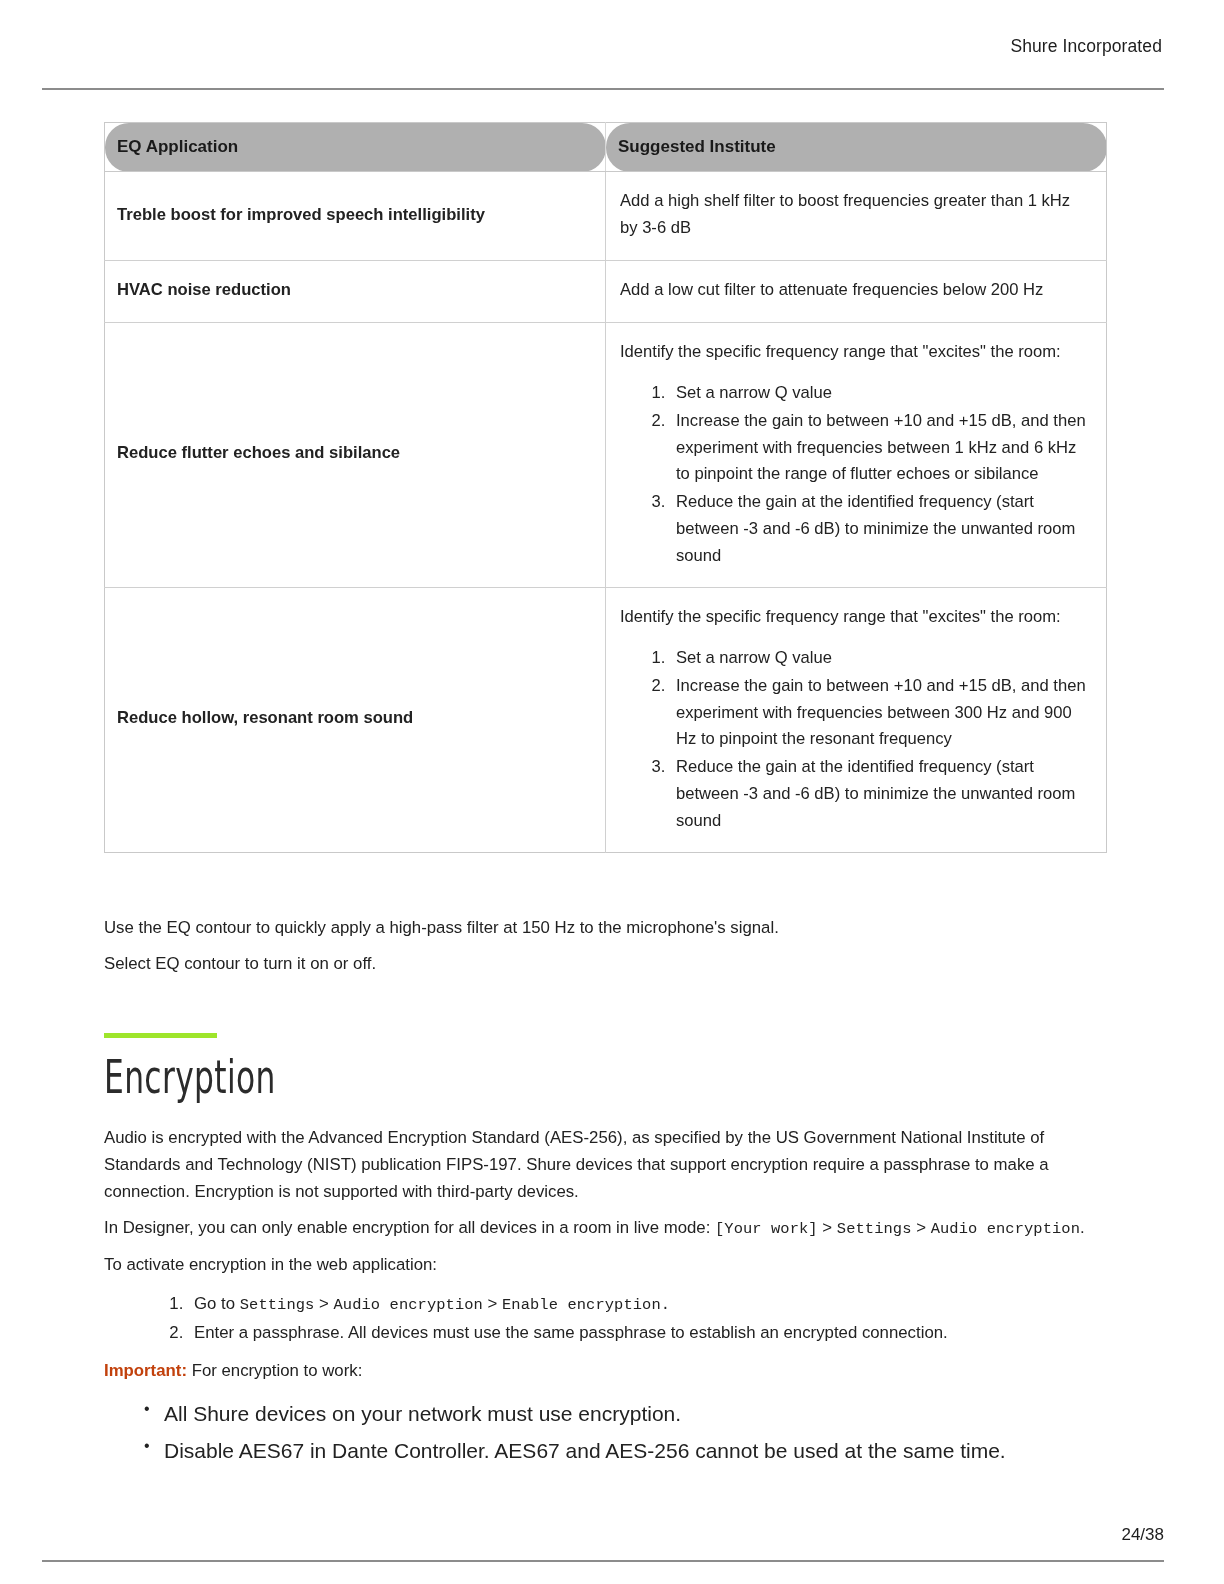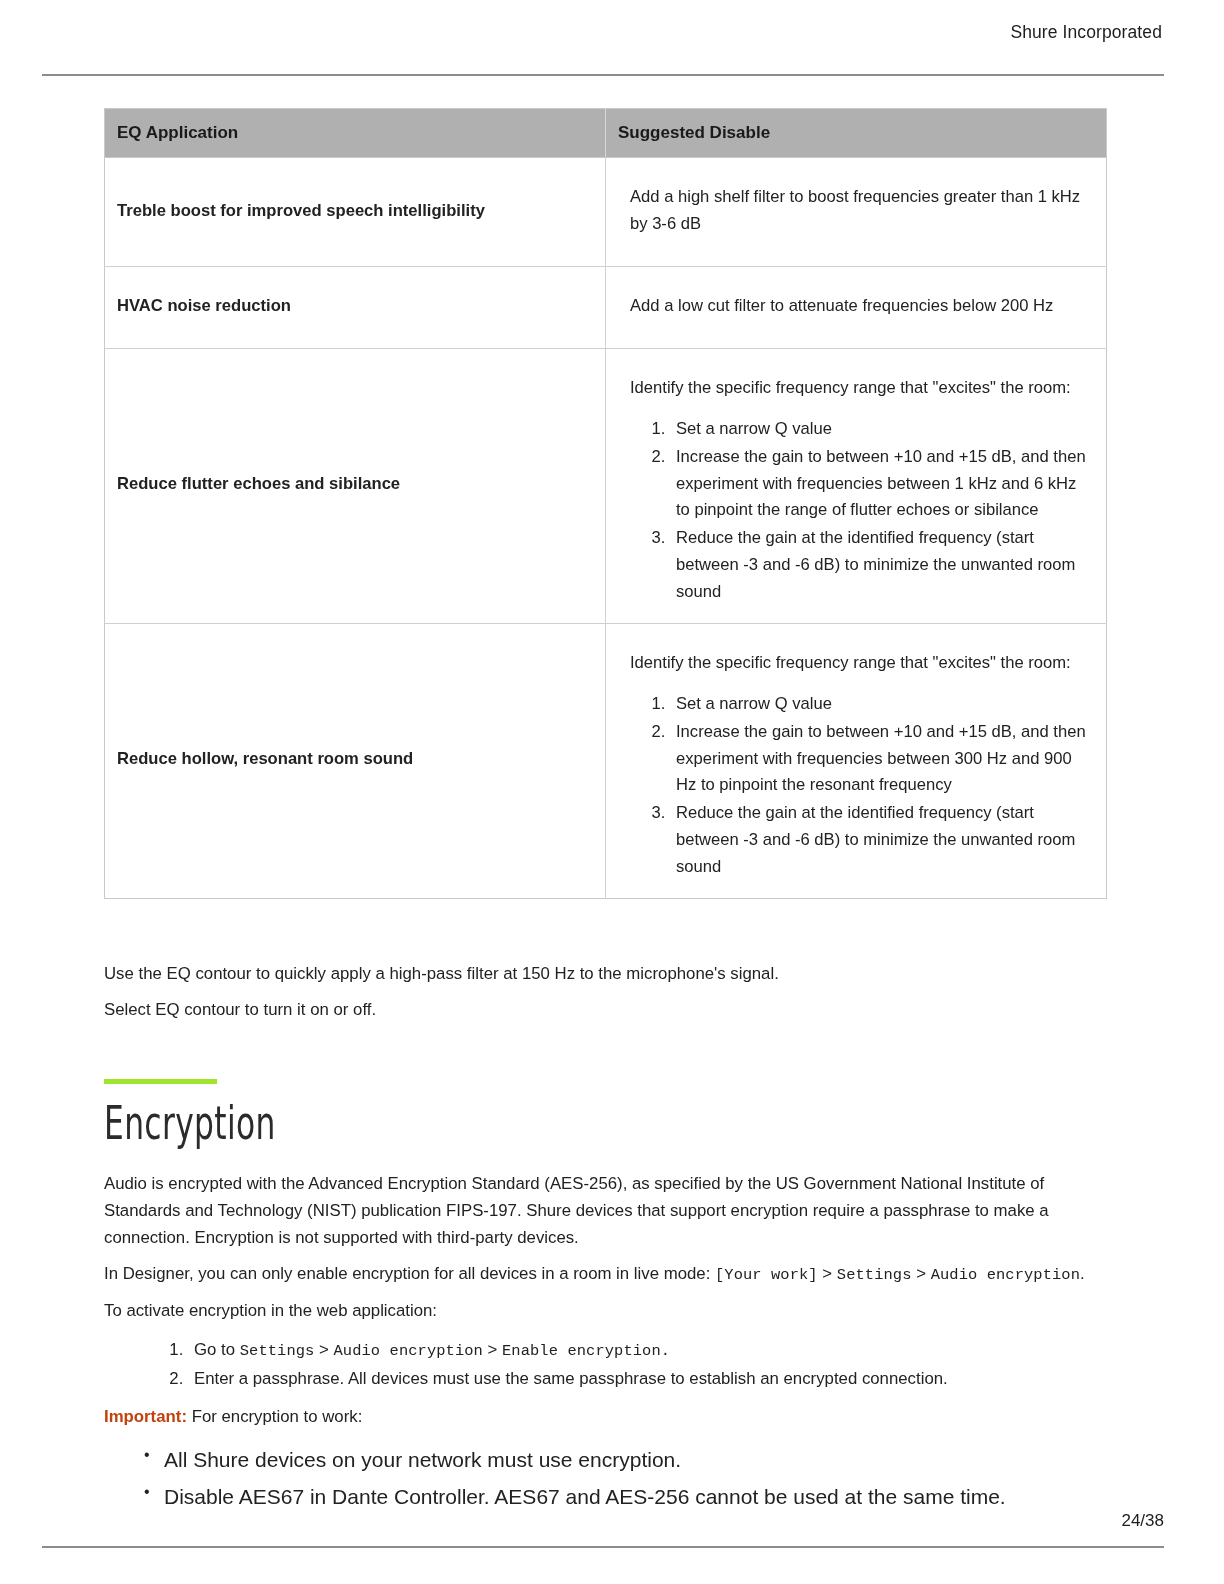--- a/index.html
+++ b/index.html
@@ -11,21 +11,21 @@
     width: 1224px;
     height: 1584px;
     font-family: "Liberation Sans", sans-serif;
     color: #222222;
     position: relative;
     overflow: hidden;
   }
 
   .page {
     position: absolute;
-    left: 0; top: 0;
+    left: 0; top: 14px;
     width: 1224px;
     height: 1164px;
     box-sizing: border-box;
     text-decoration: underline;
   }
 
   
   .page-header {
     position: absolute;
     left: 42px;
@@ -67,20 +67,21 @@
     background: #b0b0b0;
     color: #1a1a1a;
     font-size: 17px;
     font-weight: bold;
     text-align: left;
     padding: 13px 12px 14px 12px;
     border-right: 1px solid #d8d8d8;
     border-bottom: 1px solid #c9c9c9;
     vertical-align: top;
     line-height: 1.25;
+    border-radius: 24px;
   }
   table.eq-table th:last-child { border-right: none; }
 
   table.eq-table td {
     border-top: 1px solid #d0d0d0;
     border-right: 1px solid #d0d0d0;
     padding: 14px 12px 16px 12px;
     font-size: 16.6px;
     line-height: 1.62;
     vertical-align: middle;
@@ -89,21 +90,21 @@
   table.eq-table td:last-child { border-right: none; }
 
   td.app-cell {
     font-weight: bold;
     color: #1a1a1a;
   }
   td.settings-cell {
     vertical-align: top;
   }
   td.settings-cell .lead {
-    margin: 12px;
+    margin: 2px;
   }
   td.settings-cell ol {
     margin: 14px 0 0 0;
     padding-left: 52px;
   }
   td.settings-cell ol li {
     margin-bottom: 1px;
     padding-left: 6px;
     line-height: 1.62;
   }
@@ -209,21 +210,21 @@
   <div class="content">
 
     <table class="eq-table">
       <colgroup>
           <col class="c1">
           <col class="c2">
         </colgroup>
       <thead>
         <tr>
           <th>EQ Application</th>
-          <th>Suggested Disable</th>
+          <th>Suggested Institute</th>
         </tr>
       </thead>
       <tbody>
         <tr>
           <td class="app-cell">Treble boost for improved speech intelligibility</td>
           <td class="settings-cell">
             <p class="lead">Add a high shelf filter to boost frequencies greater than 1 kHz by 3-6 dB</p>
           </td>
         </tr>
         <tr>

